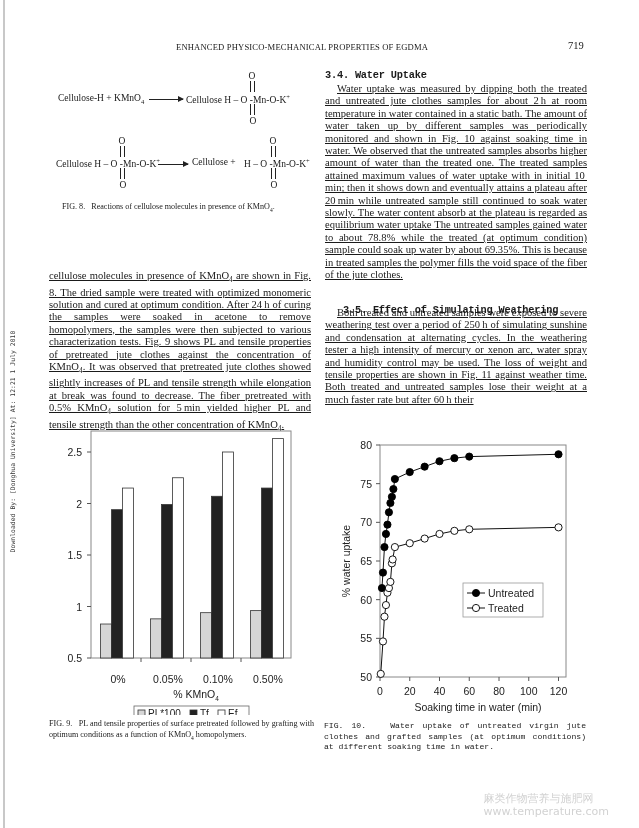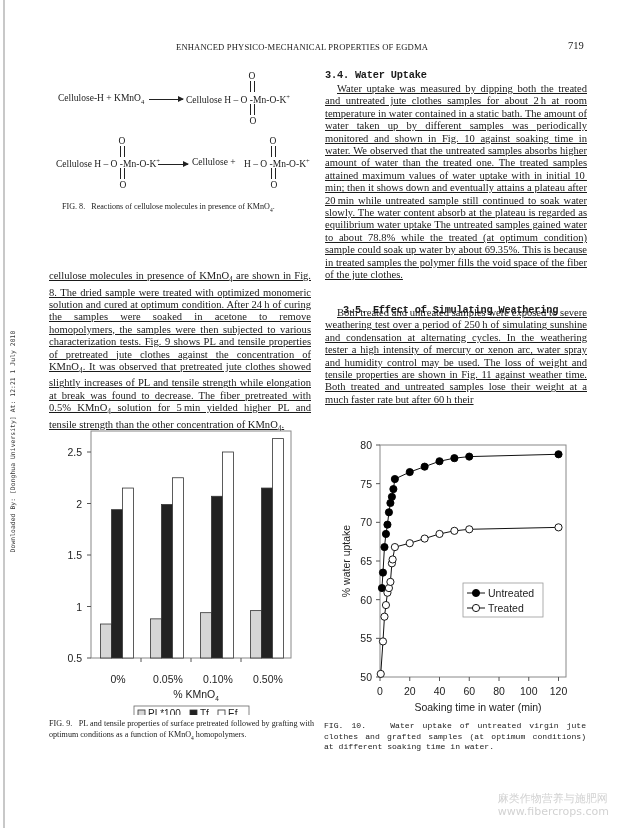--- a/index.html
+++ b/index.html
@@ -221,14 +221,14 @@
       <text x="158" y="182" font-size="10.5" fill="#222">Treated</text>
     </svg>
 </div>
 <div class="caption" style="left:324px; top:721px; width:262px;font-family:Liberation Mono, monospace;">
   <span>FIG. 10.</span>&nbsp;&nbsp;
   <span>Water uptake of untreated virgin jute clothes and grafted samples (at optimum conditions) at different soaking time in water.</span>
 </div>
 
 <div class="watermark">
   <div>麻类作物营养与施肥网</div>
-  <div>www.fibercrops.com</div>
+  <div>www.temperature.com</div>
 </div>
 
 </body></html>

